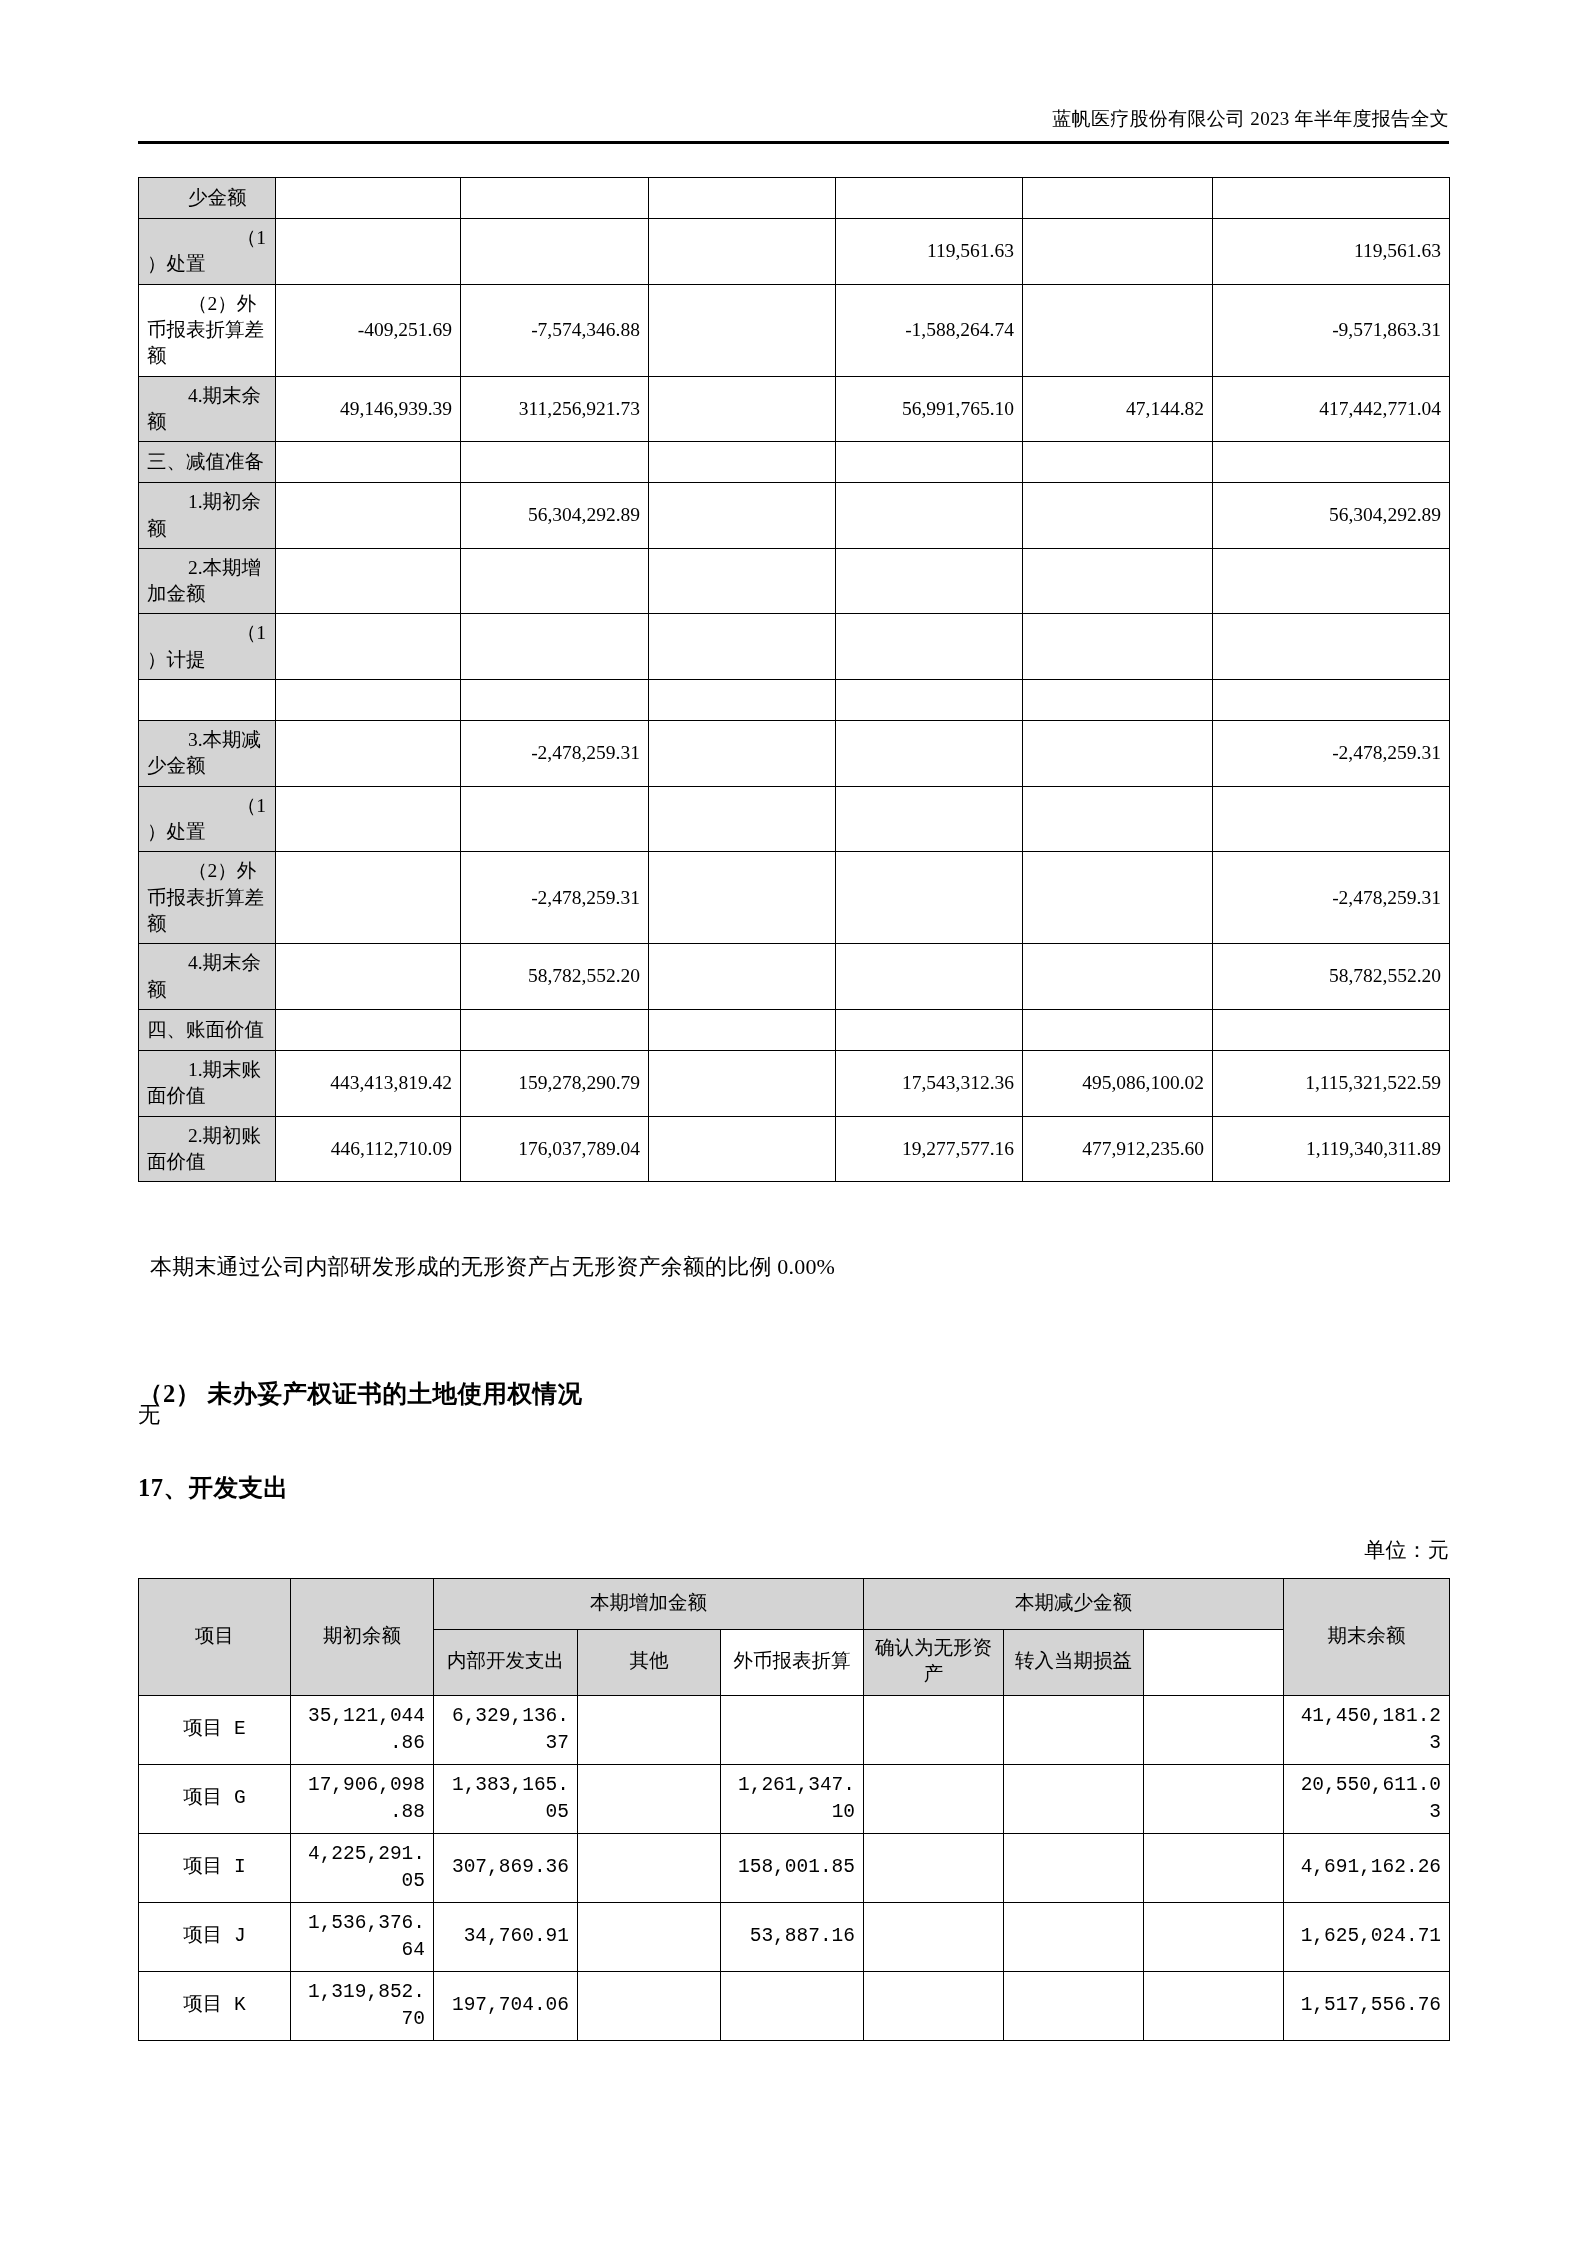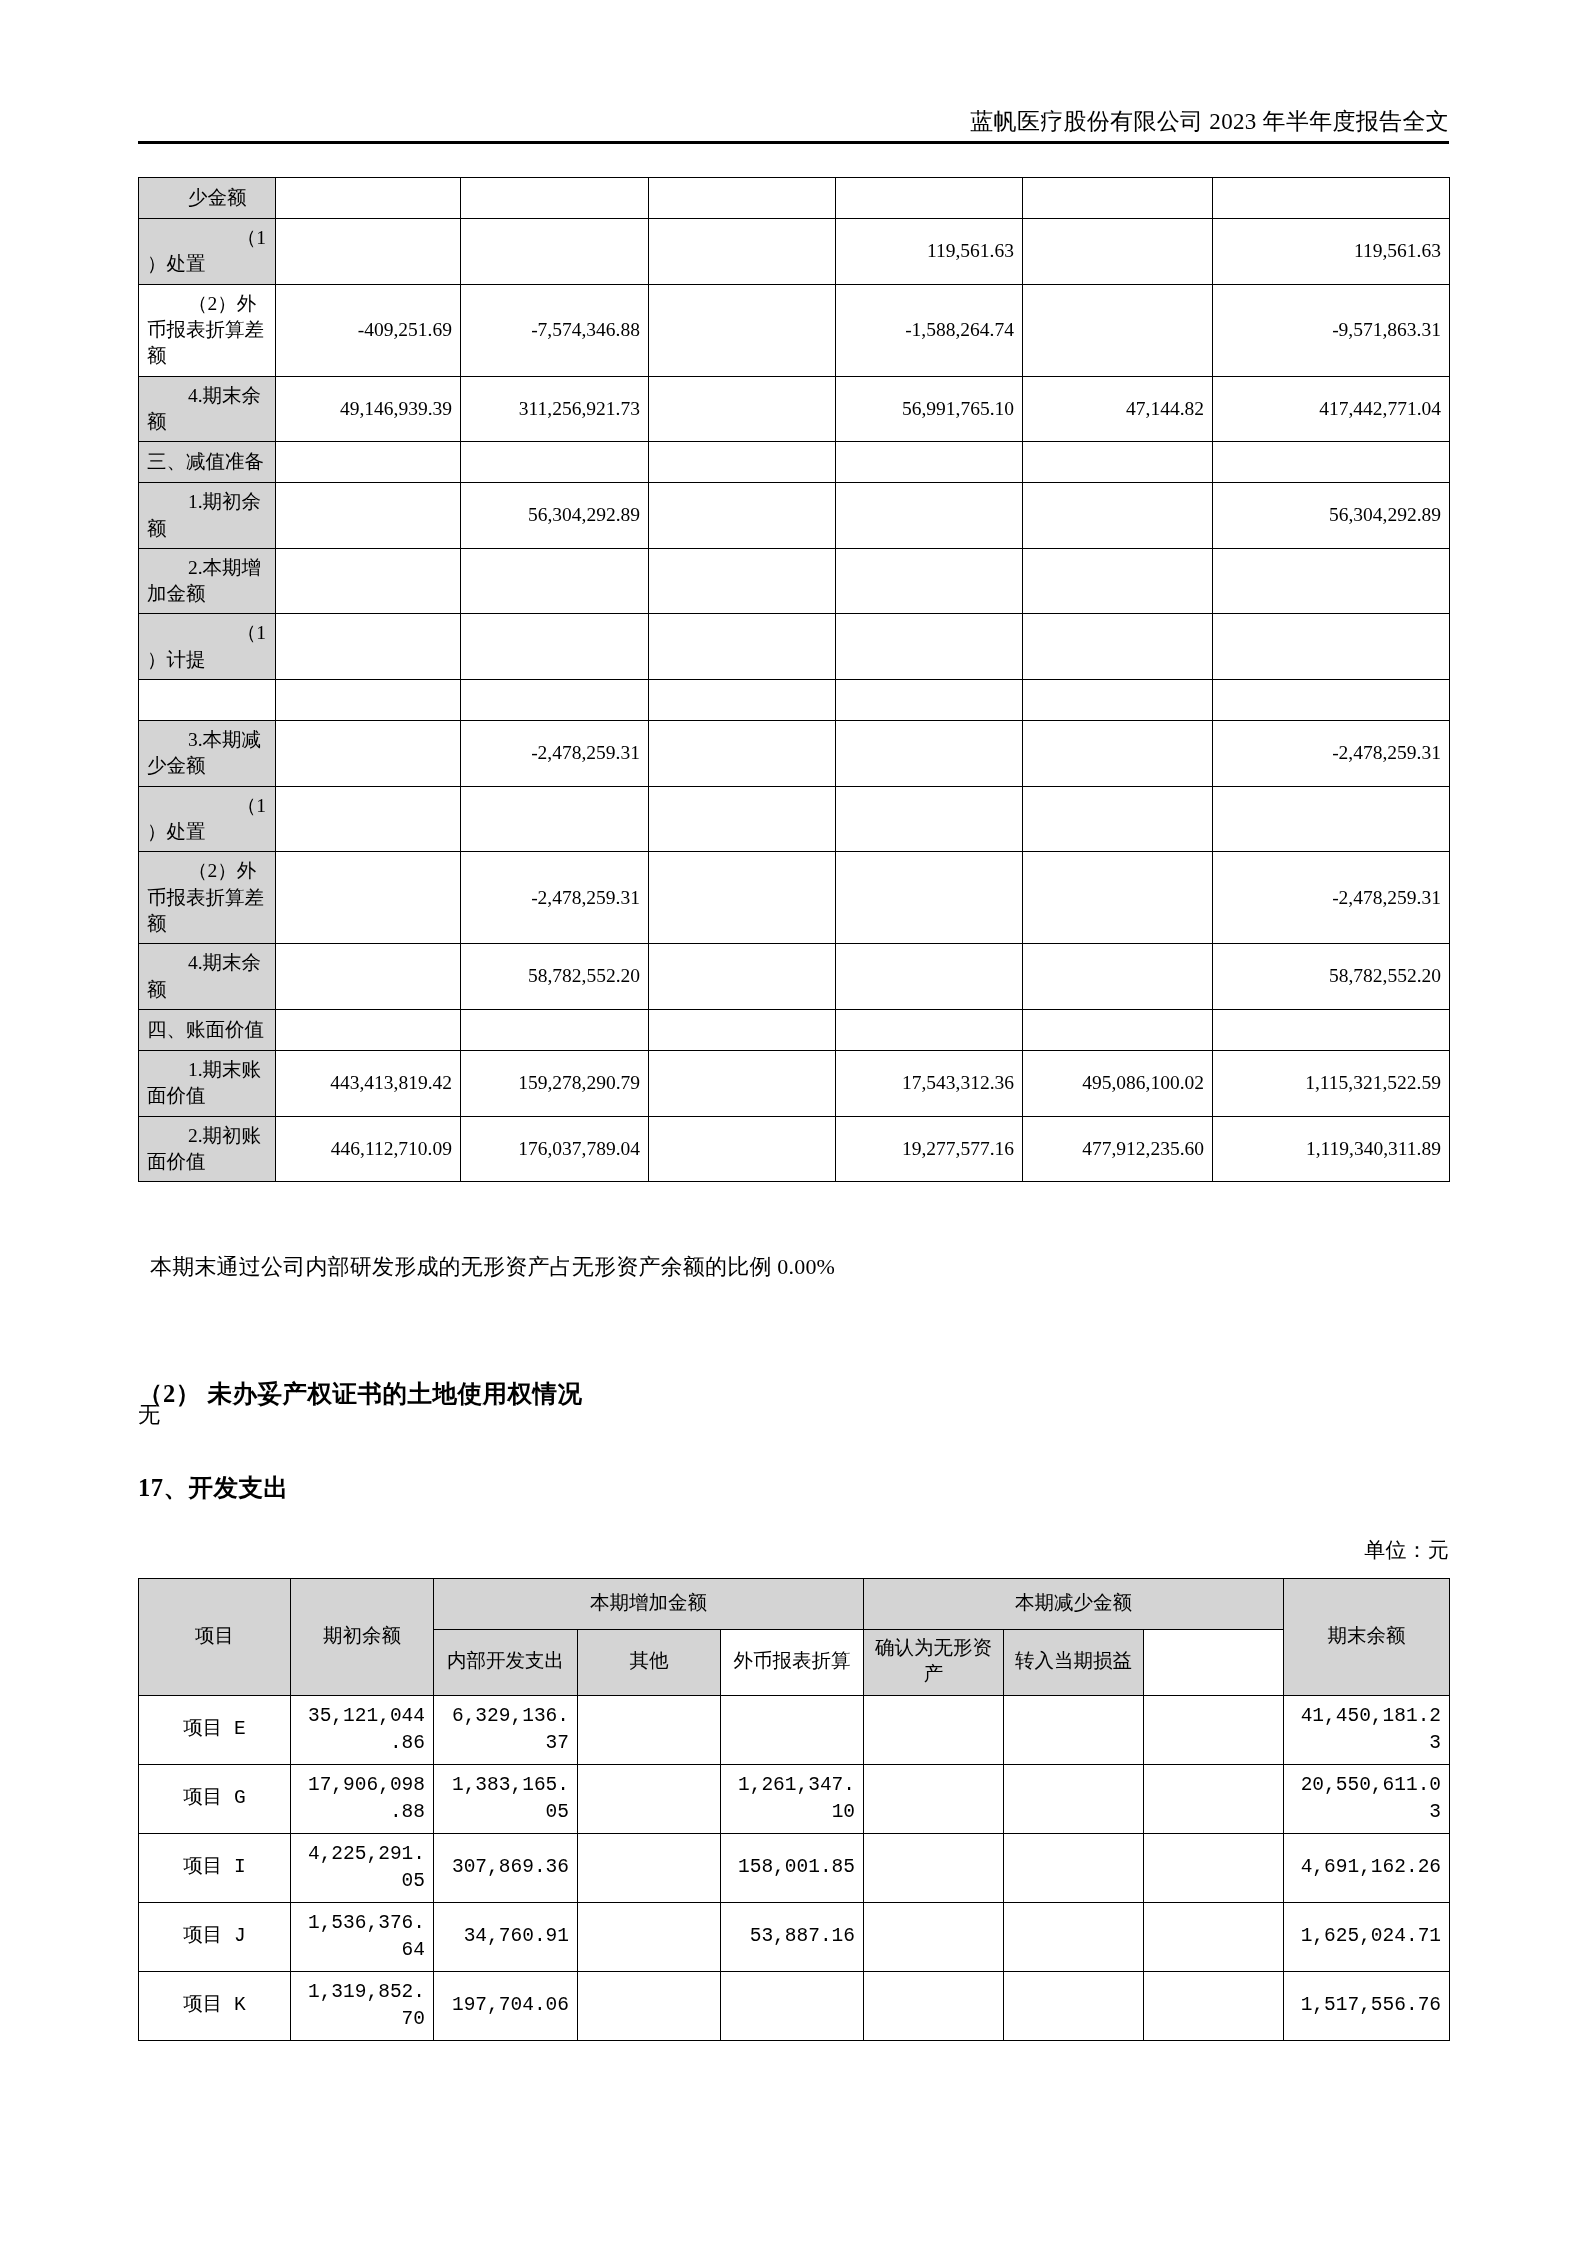--- a/index.html
+++ b/index.html
@@ -21,21 +21,21 @@
     padding: 0;
     overflow: hidden;
   }
   
   .page-header {
     position: absolute;
     top: 108px;
     left: 138px;
     right: 138px;
     text-align: right;
-    font-size: 23px;
+    font-size: 19px;
     line-height: 1.2;
     letter-spacing: 0.3px;
     white-space: nowrap;
   }
   .header-rule {
     position: absolute;
     top: 141px;
     left: 138px;
     right: 138px;
     border-bottom: 3px solid #000000;

